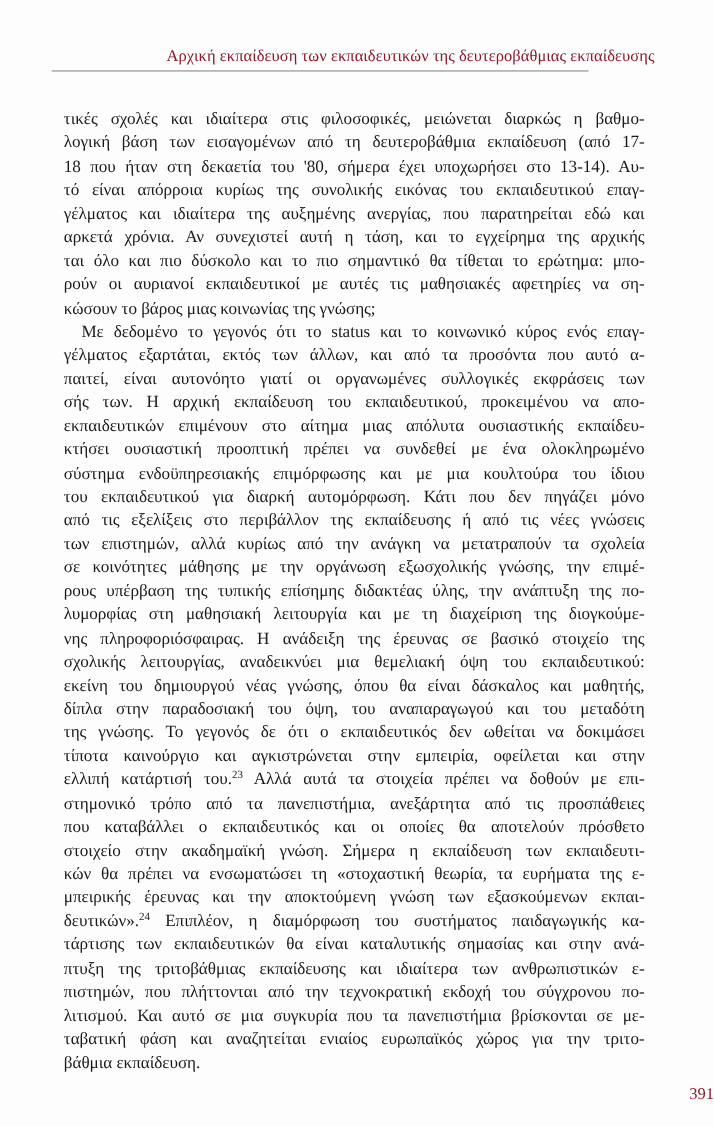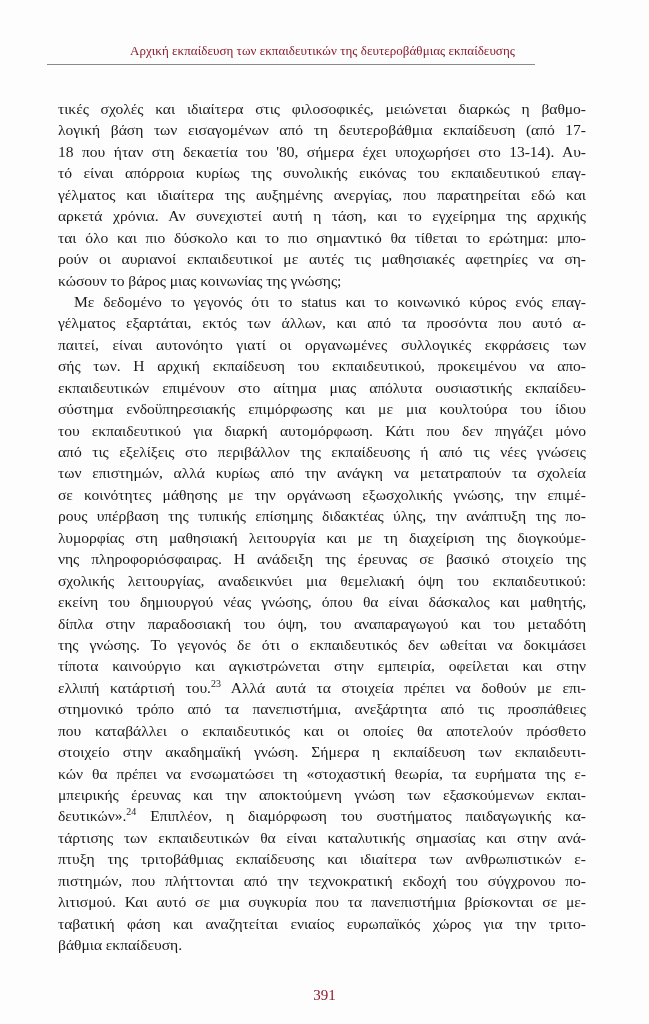--- a/index.html
+++ b/index.html
@@ -20,22 +20,22 @@
     left: 0; top: 0;
     width: 649px;
     height: 1024px;
     background: #fdfdfd;
   }
   .running-header {
     position: absolute;
     left: 50px;
     width: 545px;
     top: 43px;
-    text-align: center;
-    font-size: 13px;
+    text-align: right;
+    font-size: 15px;
     color: #8b1a2b;
     letter-spacing: 0.05px;
     white-space: nowrap;
   }
   .header-rule {
     position: absolute;
     left: 47px;
     top: 64px;
     width: 488px;
     height: 0;
@@ -68,21 +68,21 @@
   .line sup {
     font-size: 10px;
     line-height: 0;
     vertical-align: 6px;
   }
   .page-number {
     position: absolute;
     left: 0;
     width: 649px;
     top: 987px;
-    text-align: center;
+    text-align: right;
     font-size: 15px;
     color: #8b1a2b;
   }
 </style>
 </head>
 <body>
 
 <div class="page">
 
   <div class="running-header">Αρχική εκπαίδευση των εκπαιδευτικών της δευτεροβάθμιας εκπαίδευσης</div>
@@ -98,20 +98,21 @@
     <span class="line">αρκετά χρόνια. Αν συνεχιστεί αυτή η τάση, και το εγχείρημα της αρχικής</span>
     <span class="line">ται όλο και πιο δύσκολο και το πιο σημαντικό θα τίθεται το ερώτημα: μπο-</span>
     <span class="line">ρούν οι αυριανοί εκπαιδευτικοί με αυτές τις μαθησιακές αφετηρίες να ση-</span>
     <span class="line last">κώσουν το βάρος μιας κοινωνίας της γνώσης;</span>
 
     <span class="line indent">Με δεδομένο το γεγονός ότι το status και το κοινωνικό κύρος ενός επαγ-</span>
     <span class="line">γέλματος εξαρτάται, εκτός των άλλων, και από τα προσόντα που αυτό α-</span>
     <span class="line">παιτεί, είναι αυτονόητο γιατί οι οργανωμένες συλλογικές εκφράσεις των</span>
     <span class="line">σής των. Η αρχική εκπαίδευση του εκπαιδευτικού, προκειμένου να απο-</span>
     <span class="line">εκπαιδευτικών επιμένουν στο αίτημα μιας απόλυτα ουσιαστικής εκπαίδευ-</span>
+    <span class="line">κτήσει ουσιαστική προοπτική πρέπει να συνδεθεί με ένα ολοκληρωμένο</span>
     <span class="line">σύστημα ενδοϋπηρεσιακής επιμόρφωσης και με μια κουλτούρα του ίδιου</span>
     <span class="line">του εκπαιδευτικού για διαρκή αυτομόρφωση. Κάτι που δεν πηγάζει μόνο</span>
     <span class="line">από τις εξελίξεις στο περιβάλλον της εκπαίδευσης ή από τις νέες γνώσεις</span>
     <span class="line">των επιστημών, αλλά κυρίως από την ανάγκη να μετατραπούν τα σχολεία</span>
     <span class="line"><span>σε </span><span class="it">κοινότητες μάθησης</span><span> με την οργάνωση εξωσχολικής γνώσης, την επιμέ-</span></span>
     <span class="line">ρους υπέρβαση της τυπικής επίσημης διδακτέας ύλης, την ανάπτυξη της πο-</span>
     <span class="line">λυμορφίας στη μαθησιακή λειτουργία και με τη διαχείριση της διογκούμε-</span>
     <span class="line">νης πληροφοριόσφαιρας. Η ανάδειξη της έρευνας σε βασικό στοιχείο της</span>
     <span class="line">σχολικής λειτουργίας, αναδεικνύει μια θεμελιακή όψη του εκπαιδευτικού:</span>
     <span class="line">εκείνη του δημιουργού νέας γνώσης, όπου θα είναι δάσκαλος και μαθητής,</span>

